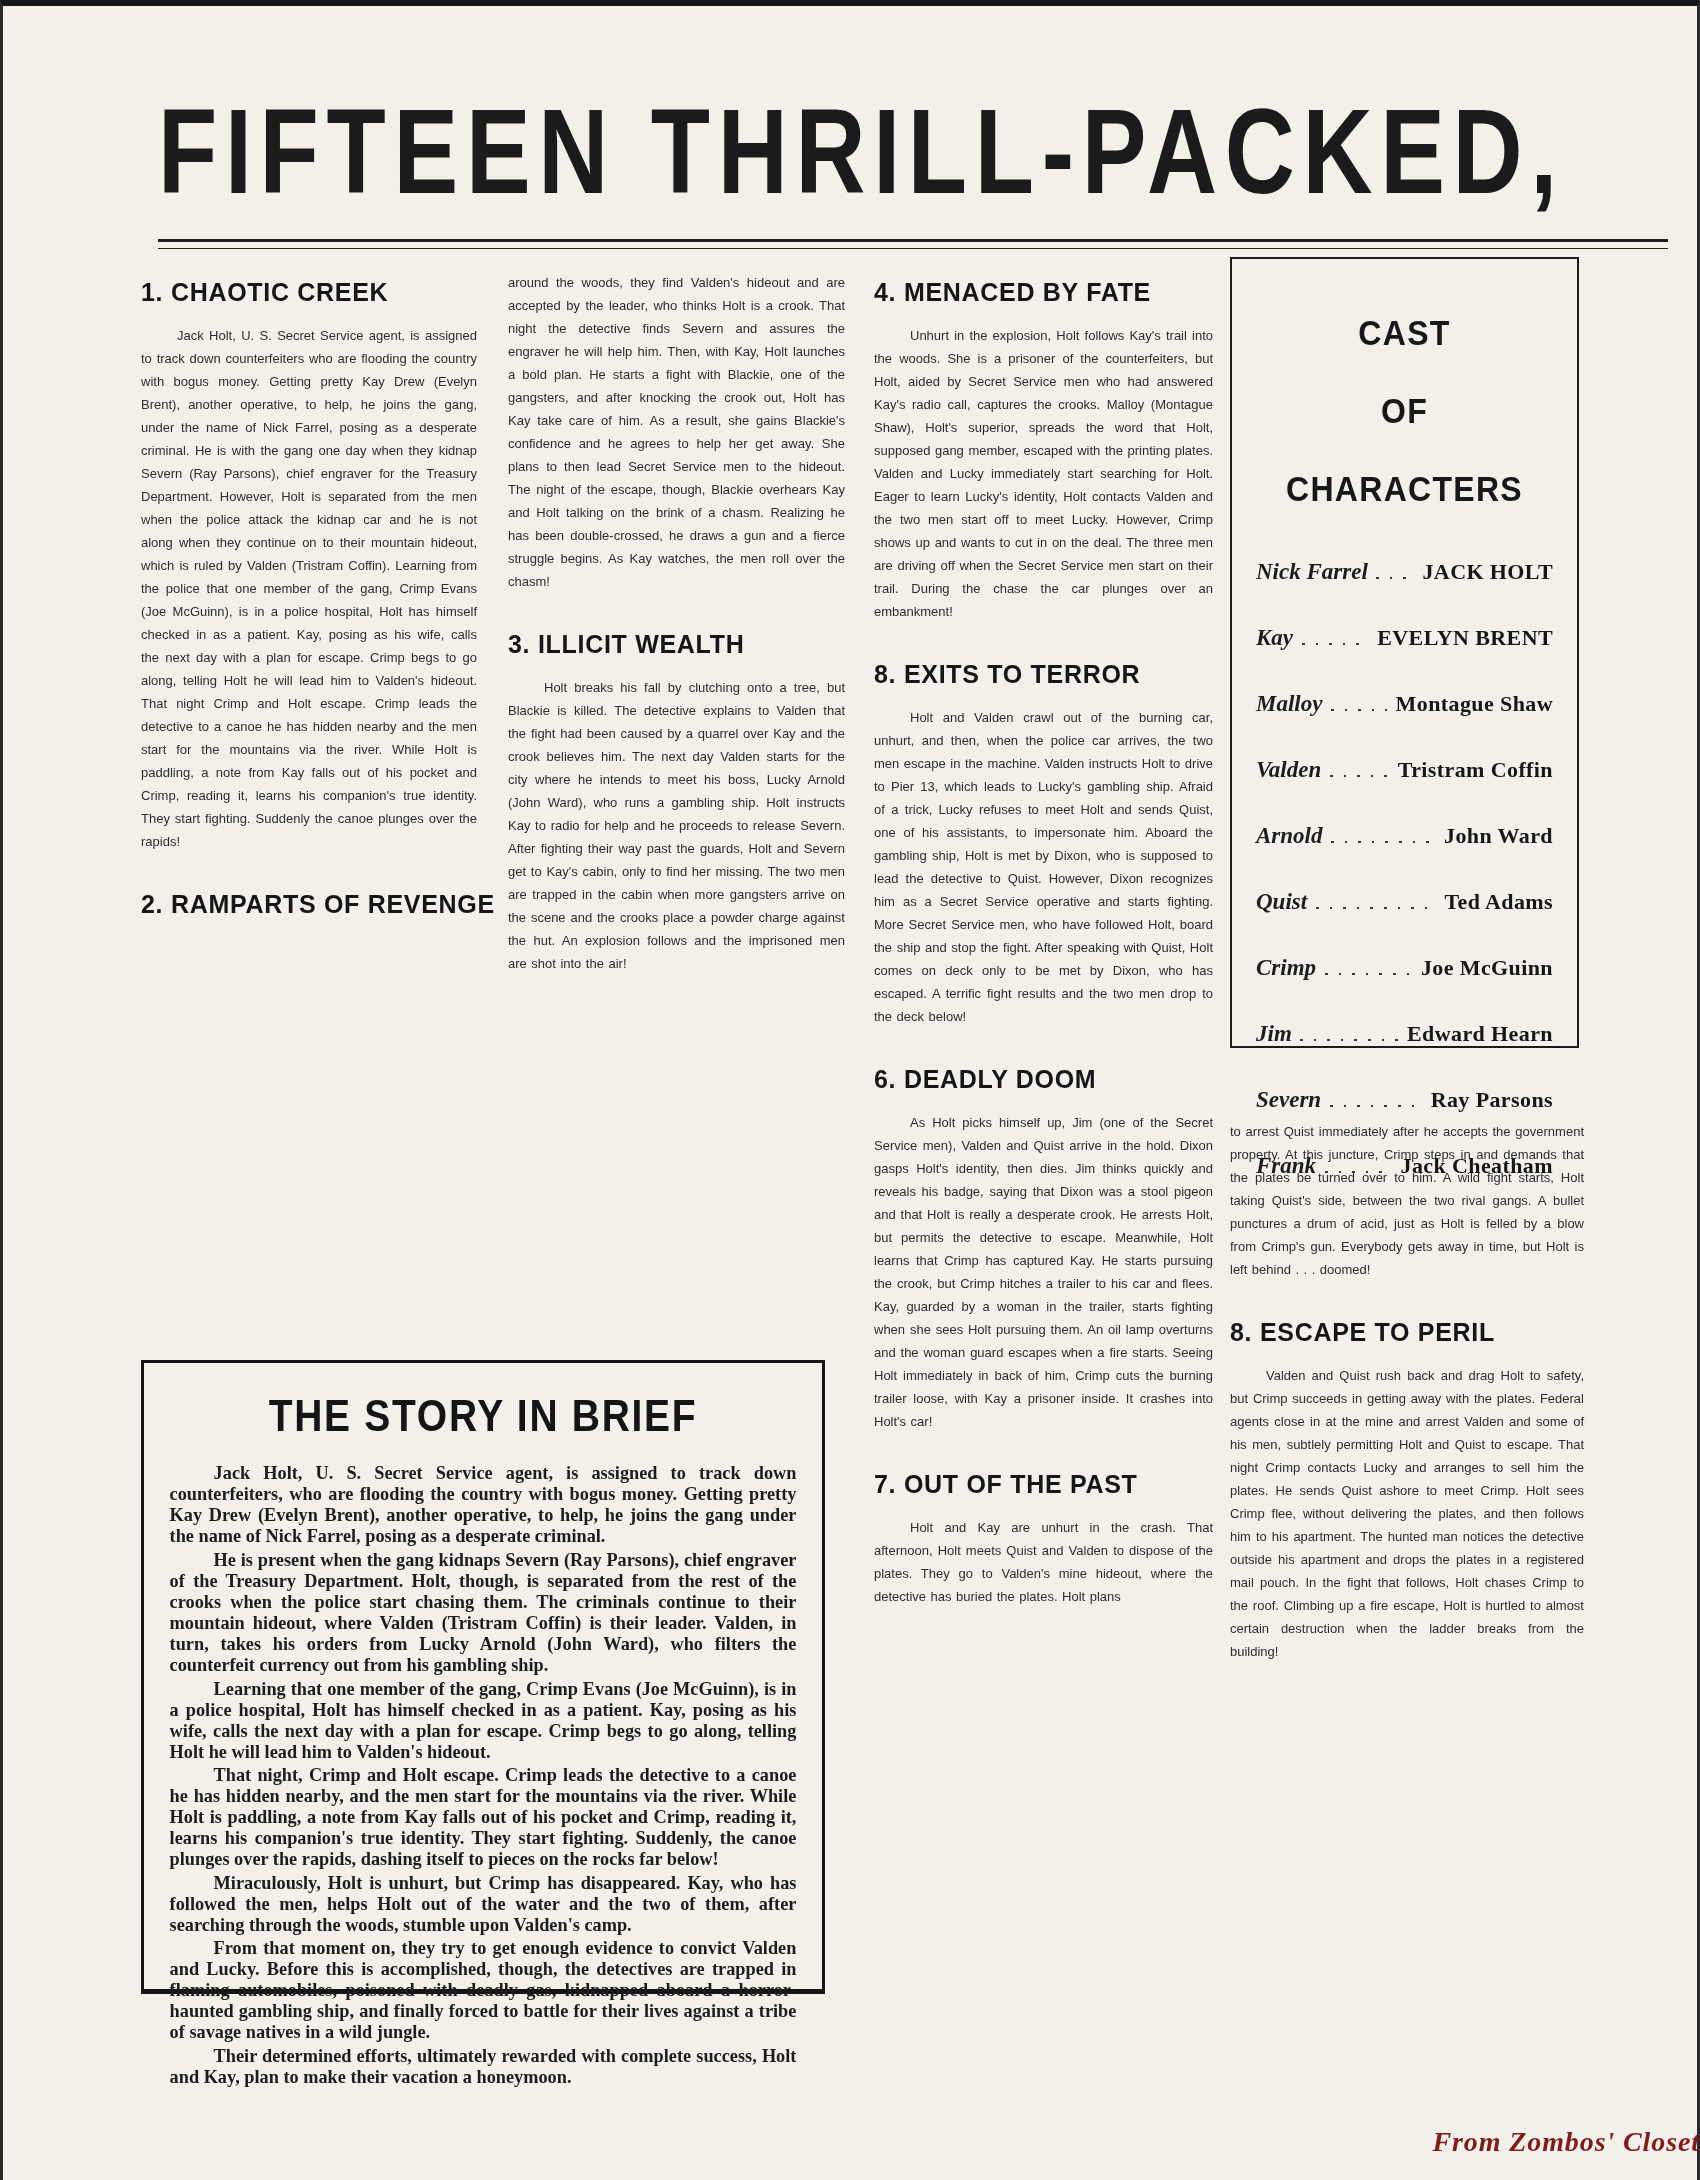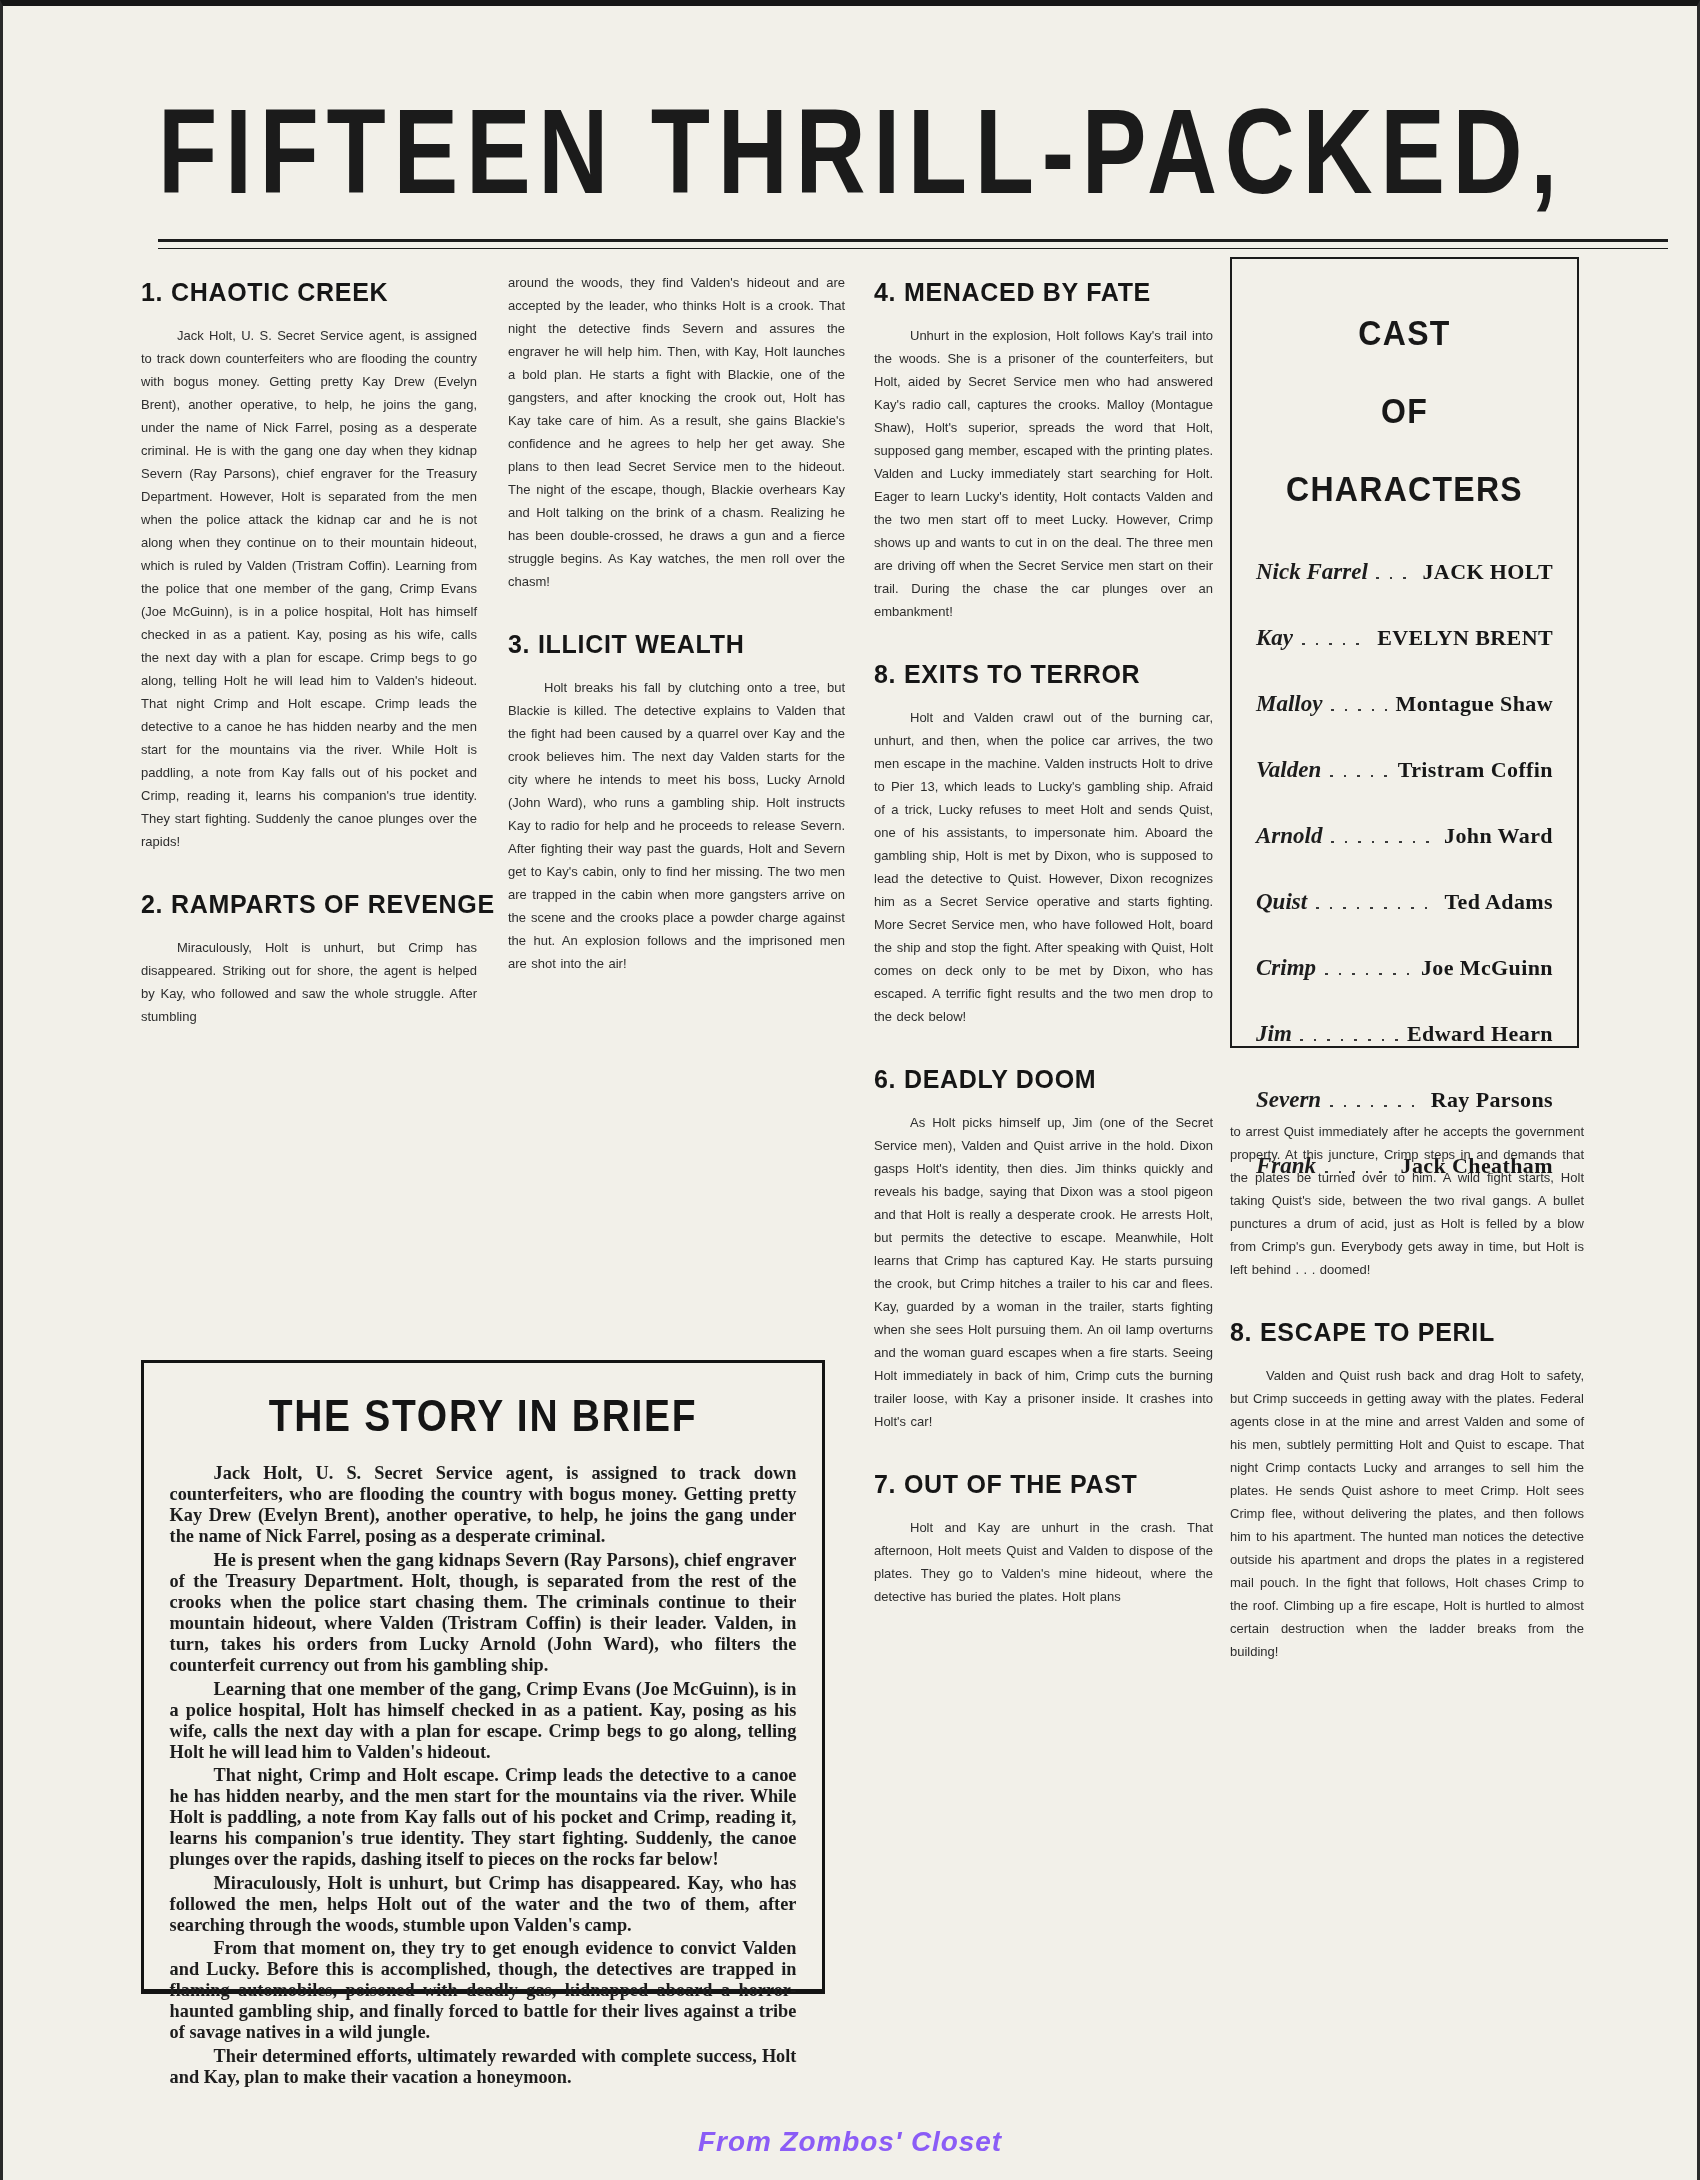--- a/index.html
+++ b/index.html
@@ -88,38 +88,37 @@
   .story-title{
     text-align:center;font-size:39px;font-weight:800;letter-spacing:1.7px;
     color:#151515;margin:6.8px 0 25.6px 0;transform:scaleY(1.12);
   }
   .story-para{
     font-family:"Liberation Serif",serif;font-weight:700;
     font-size:18.3px;line-height:21px;color:#1d1d1d;
     text-align:justify;text-indent:44px;margin:0 0 2.6px 0;
   }
   .watermark{
-    position:absolute;left:0;right:0;top:2126px;text-align:center;
-    font-family:Liberation Sans, sans-serif;font-style:italic;font-weight:700;
-    font-size:28px;color:#8b5cf6;letter-spacing:0.9px;
+    position:absolute;left:0;right:0;top:2126px;text-align:right;
+    font-family:Liberation Serif, serif;font-style:italic;font-weight:700;
+    font-size:28px;color:#7f1d1d;letter-spacing:0.9px;
   }
 </style>
 </head>
 <body>
 
 <div class="page-frame"></div>
 
 <div class="headline">FIFTEEN THRILL-PACKED,</div>
 <div class="headline-rule"></div>
 
 <div class="col col1">
   <div class="chap-heading first">1. CHAOTIC CREEK</div>
   <p class="chap-text">Jack Holt, U. S. Secret Service agent, is assigned to track down counterfeiters who are flooding the country with bogus money. Getting pretty Kay Drew (Evelyn Brent), another operative, to help, he joins the gang, under the name of Nick Farrel, posing as a desperate criminal. He is with the gang one day when they kidnap Severn (Ray Parsons), chief engraver for the Treasury Department. However, Holt is separated from the men when the police attack the kidnap car and he is not along when they continue on to their mountain hideout, which is ruled by Valden (Tristram Coffin). Learning from the police that one member of the gang, Crimp Evans (Joe McGuinn), is in a police hospital, Holt has himself checked in as a patient. Kay, posing as his wife, calls the next day with a plan for escape. Crimp begs to go along, telling Holt he will lead him to Valden's hideout. That night Crimp and Holt escape. Crimp leads the detective to a canoe he has hidden nearby and the men start for the mountains via the river. While Holt is paddling, a note from Kay falls out of his pocket and Crimp, reading it, learns his companion's true identity. They start fighting. Suddenly the canoe plunges over the rapids!</p>
   <div class="chap-heading">2. RAMPARTS OF REVENGE</div>
-  <p class="chap-text">Miraculously, Holt is unhurt, but Crimp has disappeared. Striking out for shore, the agent is helped by Kay, who followed and saw the whole struggle. After stumbling</p>
 </div>
 
 <div class="col col2">
   <p class="chap-text no-indent">around the woods, they find Valden's hideout and are accepted by the leader, who thinks Holt is a crook. That night the detective finds Severn and assures the engraver he will help him. Then, with Kay, Holt launches a bold plan. He starts a fight with Blackie, one of the gangsters, and after knocking the crook out, Holt has Kay take care of him. As a result, she gains Blackie's confidence and he agrees to help her get away. She plans to then lead Secret Service men to the hideout. The night of the escape, though, Blackie overhears Kay and Holt talking on the brink of a chasm. Realizing he has been double-crossed, he draws a gun and a fierce struggle begins. As Kay watches, the men roll over the chasm!</p>
   <div class="chap-heading">3. ILLICIT WEALTH</div>
   <p class="chap-text">Holt breaks his fall by clutching onto a tree, but Blackie is killed. The detective explains to Valden that the fight had been caused by a quarrel over Kay and the crook believes him. The next day Valden starts for the city where he intends to meet his boss, Lucky Arnold (John Ward), who runs a gambling ship. Holt instructs Kay to radio for help and he proceeds to release Severn. After fighting their way past the guards, Holt and Severn get to Kay's cabin, only to find her missing. The two men are trapped in the cabin when more gangsters arrive on the scene and the crooks place a powder charge against the hut. An explosion follows and the imprisoned men are shot into the air!</p>
 </div>
 
 <div class="col col3">
   <div class="chap-heading first">4. MENACED BY FATE</div>

